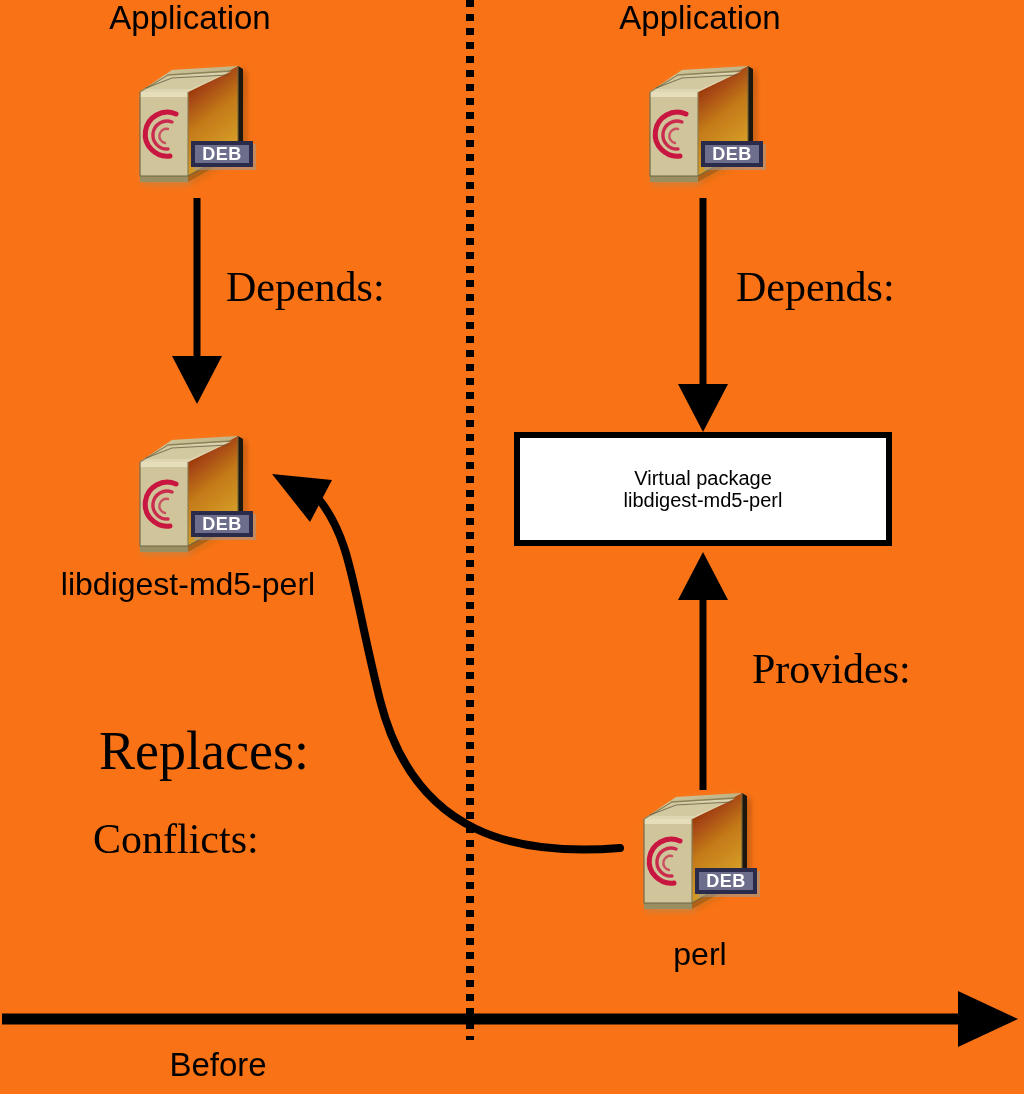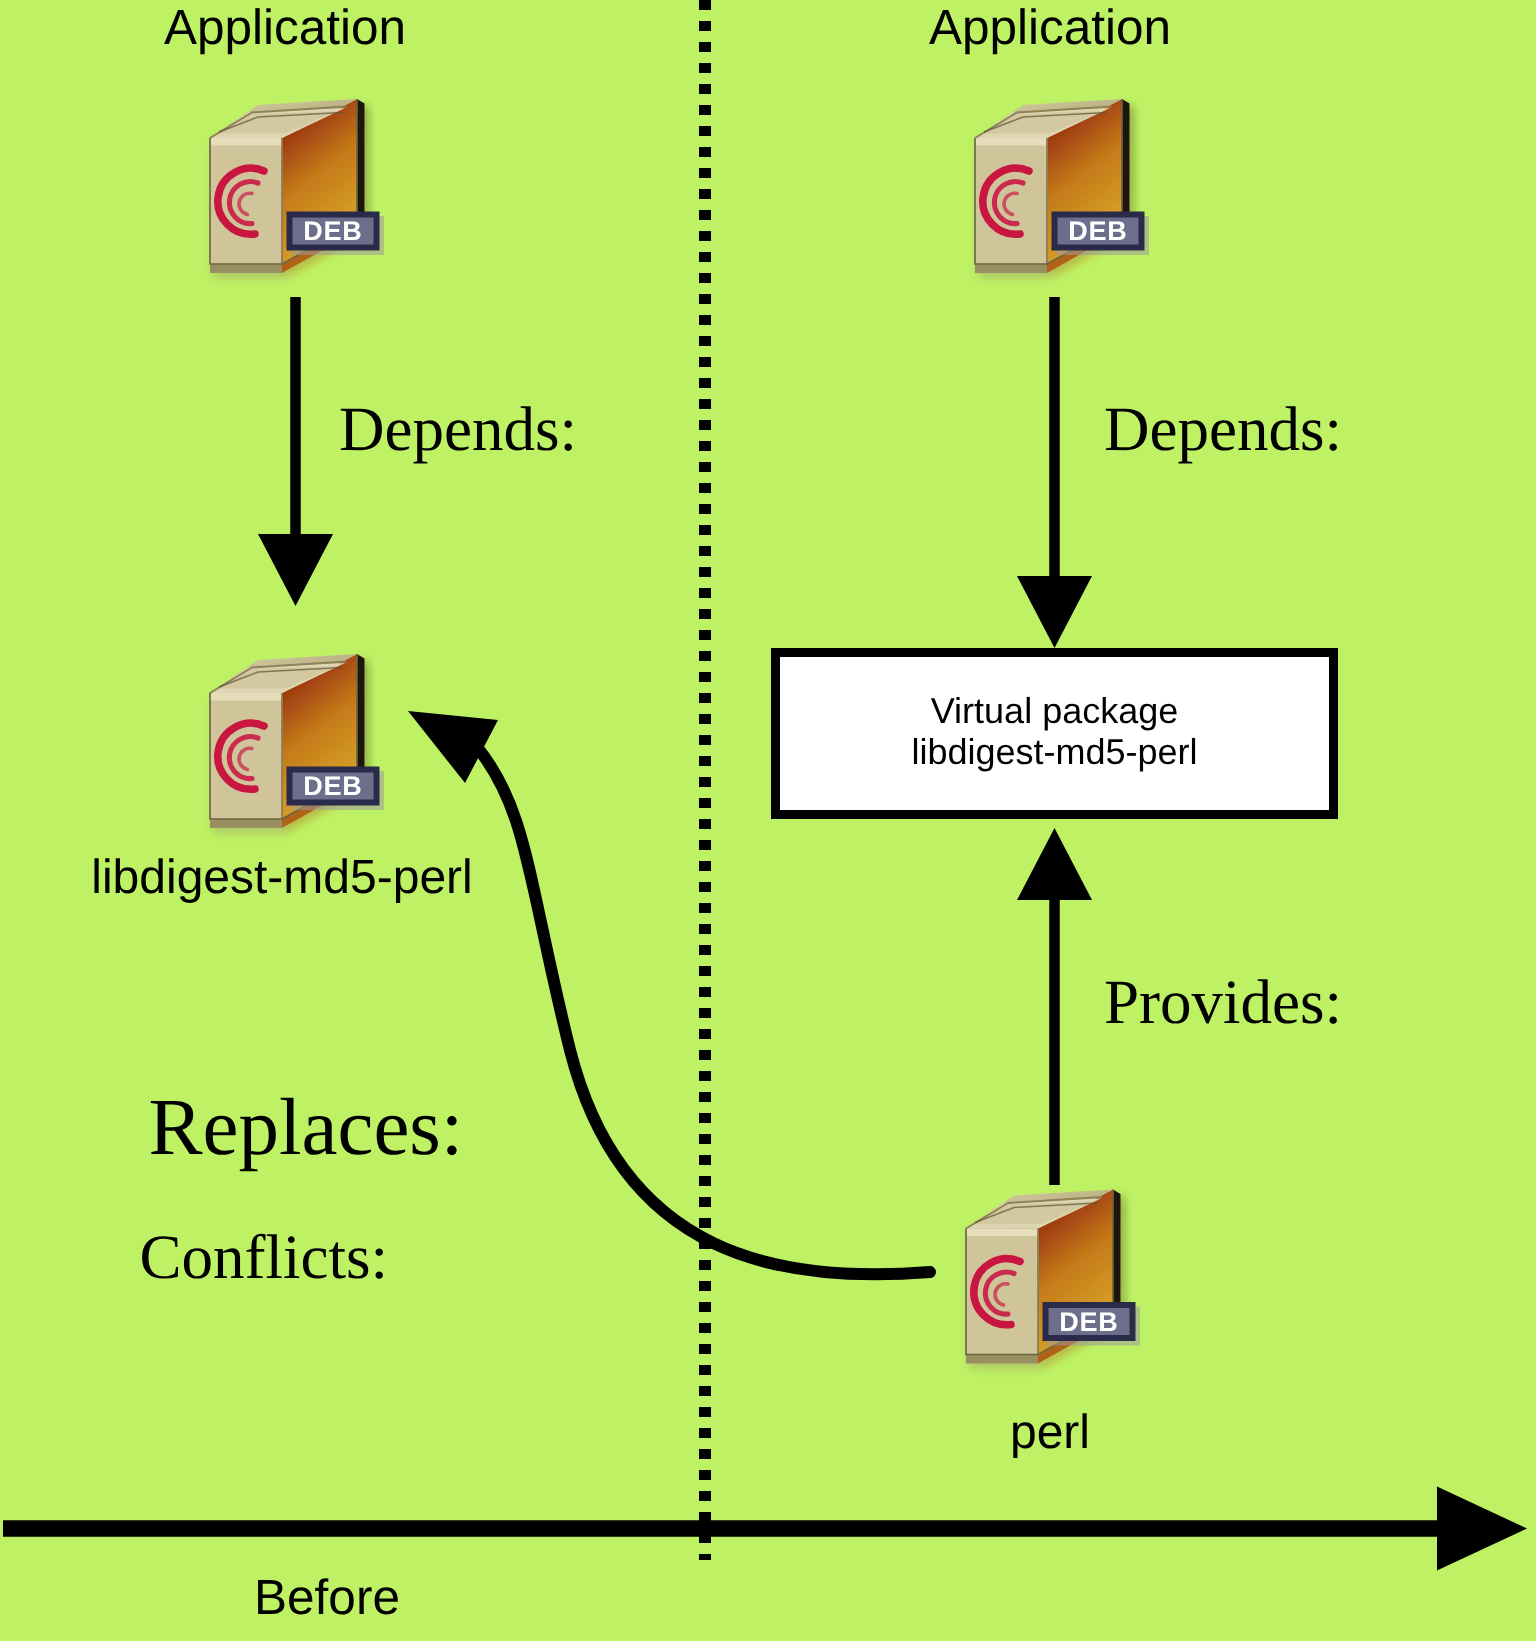--- a/index.html
+++ b/index.html
@@ -4,21 +4,21 @@
 <style>
   html, body {
     margin: 0;
     padding: 0;
     background: #ffffff;
   }
   #stage {
     position: relative;
     width: 1024px;
     height: 1094px;
-    background: #bef264;
+    background: #f97316;
     overflow: hidden;
     font-family: "Liberation Sans", sans-serif;
   }
   .sans-label {
     position: absolute;
     font-family: "Liberation Sans", sans-serif;
     color: #000000;
     white-space: nowrap;
     line-height: 1;
   }
@@ -47,21 +47,21 @@
     box-sizing: border-box;
     border: 6px solid #000000;
     background: #ffffff;
     display: flex;
     flex-direction: column;
     align-items: center;
     justify-content: center;
   }
   .vbox span {
     font-family: "Liberation Sans", sans-serif;
-    font-size: 24px;
+    font-size: 20px;
     color: #000000;
     line-height: 1.12;
     white-space: nowrap;
   }
   
   #divider {
     position: absolute;
     left: 466px;
     top: 0px;
     width: 8px;
@@ -266,21 +266,21 @@
     </svg>
   </div>
 
   <div class="mono-label" style="left:736px; top:266px; font-size:42px;">Depends:</div>
 
   <div class="vbox" style="left:514px; top:432px; width:378px; height:114px;">
     <span>Virtual package</span>
     <span>libdigest-md5-perl</span>
   </div>
 
-  <div class="mono-label" style="left:736px; top:648px; font-size:42px;">Provides:</div>
+  <div class="mono-label" style="left:752px; top:648px; font-size:42px;">Provides:</div>
 
   <div class="pkg" style="left:614px; top:775px;">
     <svg viewBox="0 0 160 150" xmlns="http://www.w3.org/2000/svg">
       <defs>
         <linearGradient id="gradD" x1="0" y1="0" x2="0.35" y2="1">
           <stop offset="0%" stop-color="#6f1d0e"></stop>
           <stop offset="22%" stop-color="#9e3a10"></stop>
           <stop offset="55%" stop-color="#c47a19"></stop>
           <stop offset="100%" stop-color="#d9a52a"></stop>
         </linearGradient>

